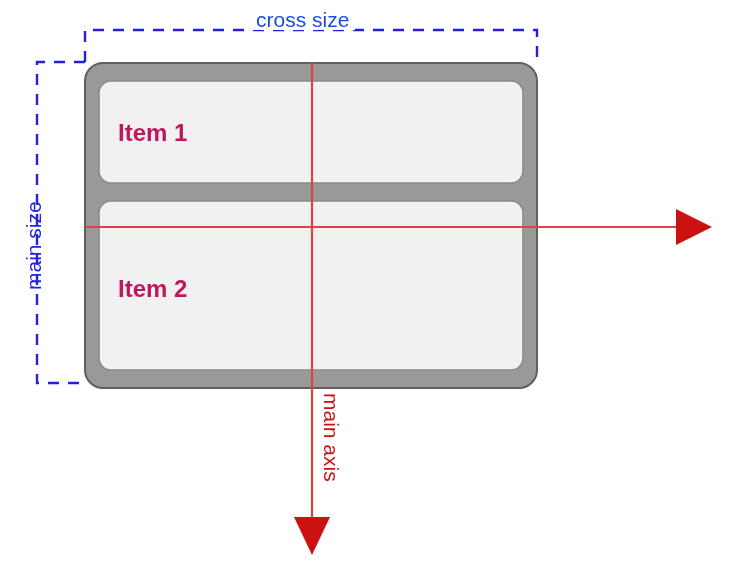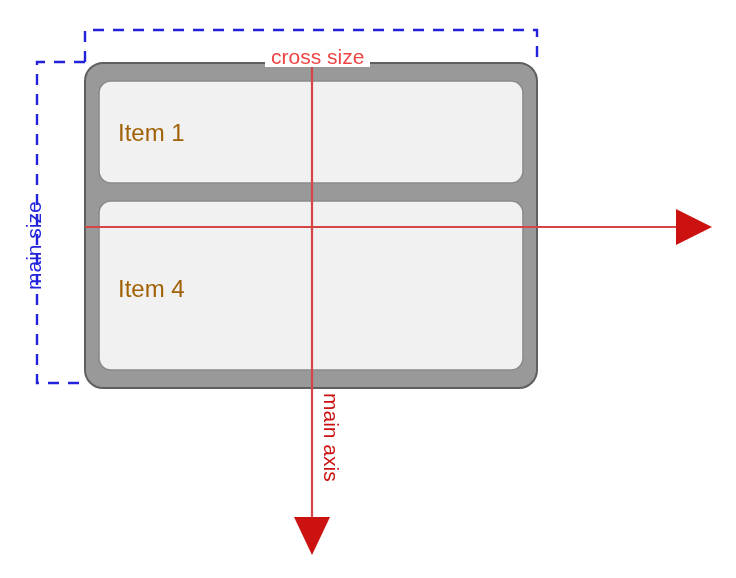--- a/index.html
+++ b/index.html
@@ -25,21 +25,22 @@
     height: 578px;
   }
   .label-text {
     position: absolute;
     white-space: nowrap;
     font-family: "Liberation Sans", sans-serif;
     line-height: 1;
   }
   .item-label {
     font-size: 24px;
-    color: #a16207;
+    color: #be185d;
+    font-weight: bold;
   }
   .measure-label {
     font-size: 21px;
   }
   .axis-label {
     font-size: 21px;
   }
   .rot-ccw {
     transform: rotate(-90deg);
     transform-origin: 0 0;
@@ -85,22 +86,22 @@
     </g>
 
     <g>
       <line x1="312" y1="63" x2="312" y2="519" stroke="#d64545" stroke-width="2.2"></line>
       <polygon points="294,517 330,517 312,555" fill="#cc1111"></polygon>
     </g>
   </svg>
 
   <div class="label-text item-label" style="left:118px; top:121px;">Item 1</div>
 
-  <div class="label-text item-label" style="left:118px; top:277px;">Item 4</div>
+  <div class="label-text item-label" style="left:118px; top:277px;">Item 2</div>
 
-  <div class="label-text measure-label label-bg" style="left:265px; top:9px; color:#ef4444;margin-top:37px;">cross size</div>
+  <div class="label-text measure-label label-bg" style="left:250px; top:9px; color:#1d4ed8;">cross size</div>
 
   <div class="label-text measure-label rot-ccw" style="left:23px; top:290px; color:#2222dd;">main size</div>
 
 
   <div class="label-text axis-label rot-cw" style="left:342px; top:393px; color:#cc1111;">main axis</div>
 
 </div>
 
 </body></html>

